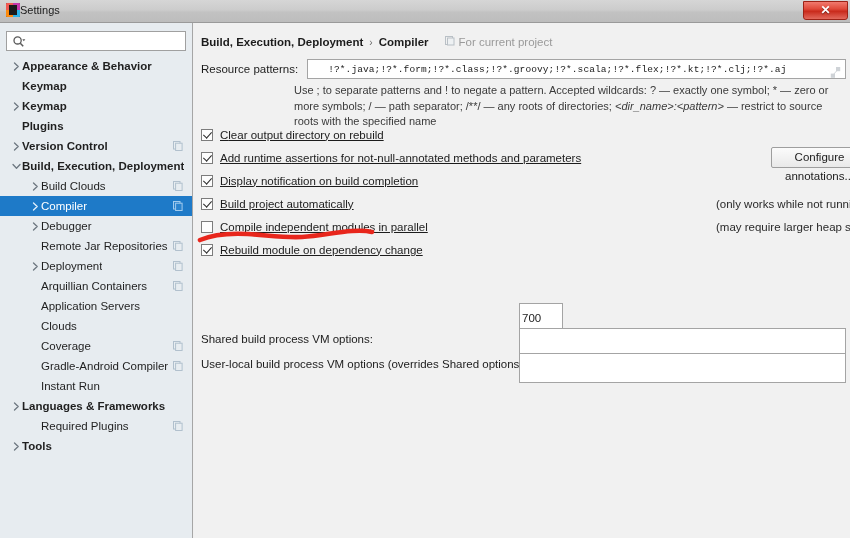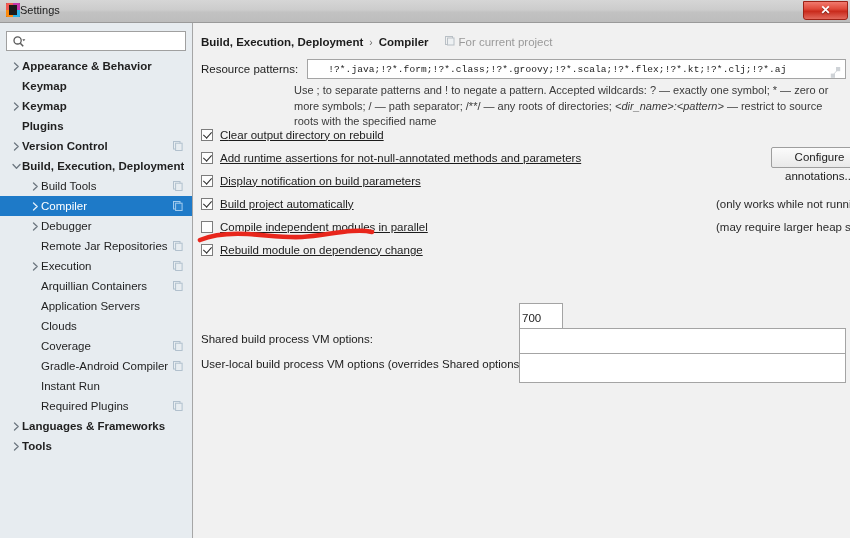--- a/index.html
+++ b/index.html
@@ -400,21 +400,21 @@
             </svg>
           </span>
           <span class="tree-label">Build, Execution, Deployment</span>
         </div>
         <div class="tree-row level1">
           <span class="tree-arrow">
             <svg width="7" height="9" viewBox="0 0 7 9">
               <path d="M1.5 1 L5.2 4.5 L1.5 8" fill="none" stroke="#6d7780" stroke-width="1.3" stroke-linecap="round" stroke-linejoin="round"></path>
             </svg>
           </span>
-          <span class="tree-label">Build Tools</span>
+          <span class="tree-label">Build Clouds</span>
           <span class="copy-badge"><svg width="10" height="10" viewBox="0 0 10 10">
               <rect x="0.5" y="0.5" width="6.5" height="7.5" fill="#e9eef2" stroke="#9fb2c2" stroke-width="1"></rect>
               <rect x="2.6" y="2.2" width="6.5" height="7.3" fill="#e9eef2" stroke="#9fb2c2" stroke-width="1"></rect>
             </svg></span>
         </div>
         <div class="tree-row level1 selected">
           <span class="tree-arrow">
             <svg width="7" height="9" viewBox="0 0 7 9">
               <path d="M1.5 1 L5.2 4.5 L1.5 8" fill="none" stroke="#e3f1fd" stroke-width="1.3" stroke-linecap="round" stroke-linejoin="round"></path>
             </svg>
@@ -440,21 +440,21 @@
               <rect x="0.5" y="0.5" width="6.5" height="7.5" fill="#e9eef2" stroke="#9fb2c2" stroke-width="1"></rect>
               <rect x="2.6" y="2.2" width="6.5" height="7.3" fill="#e9eef2" stroke="#9fb2c2" stroke-width="1"></rect>
             </svg></span>
         </div>
         <div class="tree-row level1">
           <span class="tree-arrow">
             <svg width="7" height="9" viewBox="0 0 7 9">
               <path d="M1.5 1 L5.2 4.5 L1.5 8" fill="none" stroke="#6d7780" stroke-width="1.3" stroke-linecap="round" stroke-linejoin="round"></path>
             </svg>
           </span>
-          <span class="tree-label">Execution</span>
+          <span class="tree-label">Deployment</span>
           <span class="copy-badge"><svg width="10" height="10" viewBox="0 0 10 10">
               <rect x="0.5" y="0.5" width="6.5" height="7.5" fill="#e9eef2" stroke="#9fb2c2" stroke-width="1"></rect>
               <rect x="2.6" y="2.2" width="6.5" height="7.3" fill="#e9eef2" stroke="#9fb2c2" stroke-width="1"></rect>
             </svg></span>
         </div>
         <div class="tree-row level1">
           <span class="tree-arrow"></span>
           <span class="tree-label">Arquillian Containers</span>
           <span class="copy-badge"><svg width="10" height="10" viewBox="0 0 10 10">
               <rect x="0.5" y="0.5" width="6.5" height="7.5" fill="#e9eef2" stroke="#9fb2c2" stroke-width="1"></rect>
@@ -482,35 +482,35 @@
           <span class="tree-label">Gradle-Android Compiler</span>
           <span class="copy-badge"><svg width="10" height="10" viewBox="0 0 10 10">
               <rect x="0.5" y="0.5" width="6.5" height="7.5" fill="#e9eef2" stroke="#9fb2c2" stroke-width="1"></rect>
               <rect x="2.6" y="2.2" width="6.5" height="7.3" fill="#e9eef2" stroke="#9fb2c2" stroke-width="1"></rect>
             </svg></span>
         </div>
         <div class="tree-row level1">
           <span class="tree-arrow"></span>
           <span class="tree-label">Instant Run</span>
         </div>
+        <div class="tree-row level0">
+          <span class="tree-arrow">
+            <svg width="7" height="9" viewBox="0 0 7 9">
+              <path d="M1.5 1 L5.2 4.5 L1.5 8" fill="none" stroke="#6d7780" stroke-width="1.3" stroke-linecap="round" stroke-linejoin="round"></path>
+            </svg>
+          </span>
+          <span class="tree-label">Languages &amp; Frameworks</span>
+        </div>
         <div class="tree-row level1">
           <span class="tree-arrow"></span>
           <span class="tree-label">Required Plugins</span>
           <span class="copy-badge"><svg width="10" height="10" viewBox="0 0 10 10">
               <rect x="0.5" y="0.5" width="6.5" height="7.5" fill="#e9eef2" stroke="#9fb2c2" stroke-width="1"></rect>
               <rect x="2.6" y="2.2" width="6.5" height="7.3" fill="#e9eef2" stroke="#9fb2c2" stroke-width="1"></rect>
             </svg></span>
-        </div>
-        <div class="tree-row level0">
-          <span class="tree-arrow">
-            <svg width="7" height="9" viewBox="0 0 7 9">
-              <path d="M1.5 1 L5.2 4.5 L1.5 8" fill="none" stroke="#6d7780" stroke-width="1.3" stroke-linecap="round" stroke-linejoin="round"></path>
-            </svg>
-          </span>
-          <span class="tree-label">Languages &amp; Frameworks</span>
         </div>
         <div class="tree-row level0">
           <span class="tree-arrow">
             <svg width="7" height="9" viewBox="0 0 7 9">
               <path d="M1.5 1 L5.2 4.5 L1.5 8" fill="none" stroke="#6d7780" stroke-width="1.3" stroke-linecap="round" stroke-linejoin="round"></path>
             </svg>
           </span>
           <span class="tree-label">Tools</span>
         </div>
       </div>
@@ -558,21 +558,21 @@
           <span class="cb checked"></span>
           <span class="check-label"><span class="mn">C</span>lear output directory on rebuild</span>
         </div>
         <div class="check-row">
           <span class="cb checked"></span>
           <span class="check-label">Add runtime <span class="mn">a</span>ssertions for not-null-annotated methods and parameters</span>
           <button class="btn">Configure annotations...</button>
         </div>
         <div class="check-row">
           <span class="cb checked"></span>
-          <span class="check-label">Display notification on build parameters</span>
+          <span class="check-label">Display notification on build completion</span>
         </div>
         <div class="check-row">
           <span class="cb checked"></span>
           <span class="check-label">Build project automatically</span>
           <span class="side-note">(only works while not running / debugging)</span>
         </div>
         <div class="check-row">
           <span class="cb"></span>
           <span class="check-label">Compile independent modules in parallel</span>
           <span class="side-note">(may require larger heap size)</span>

